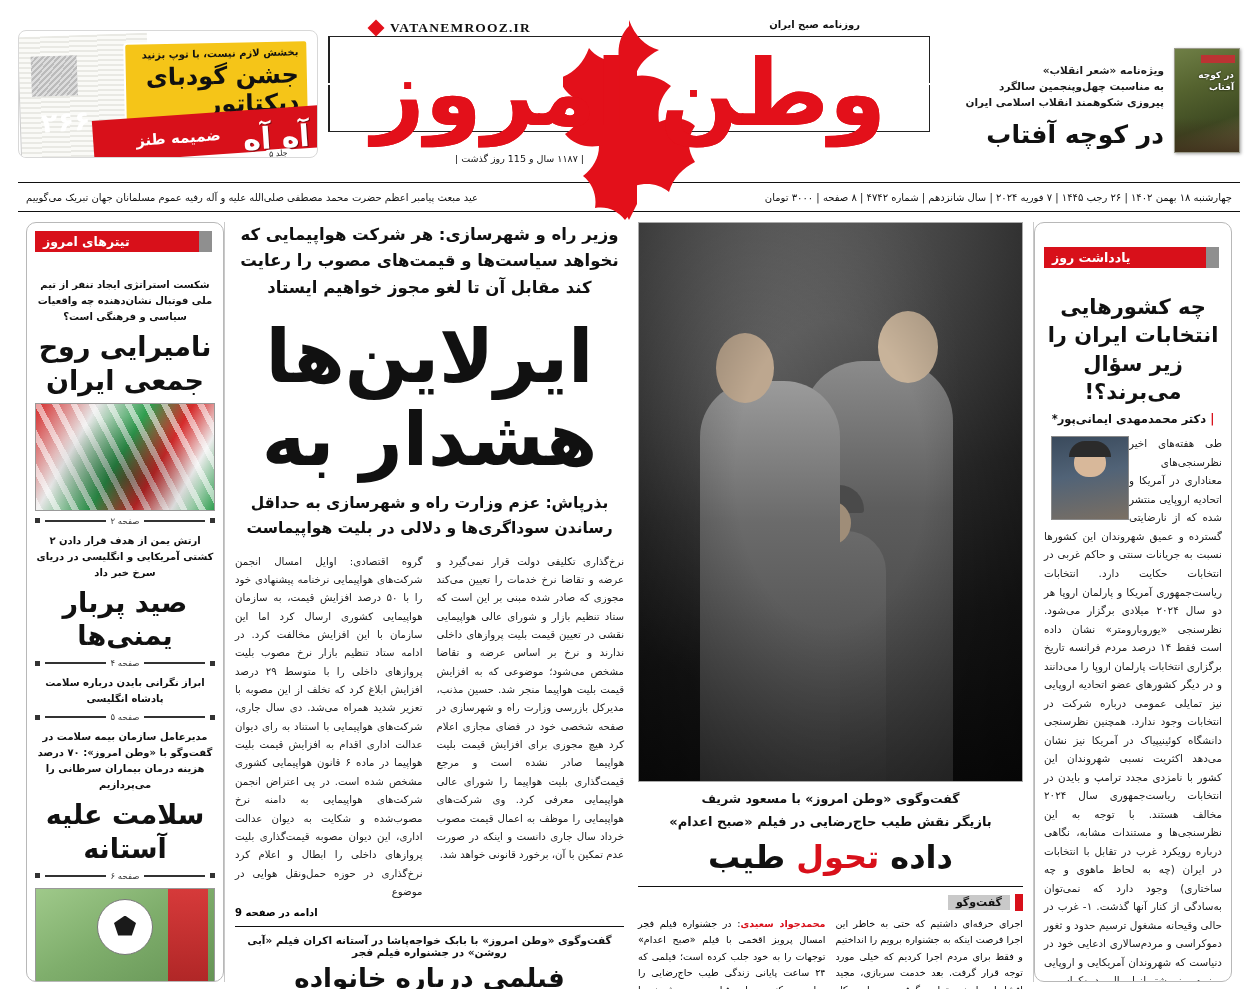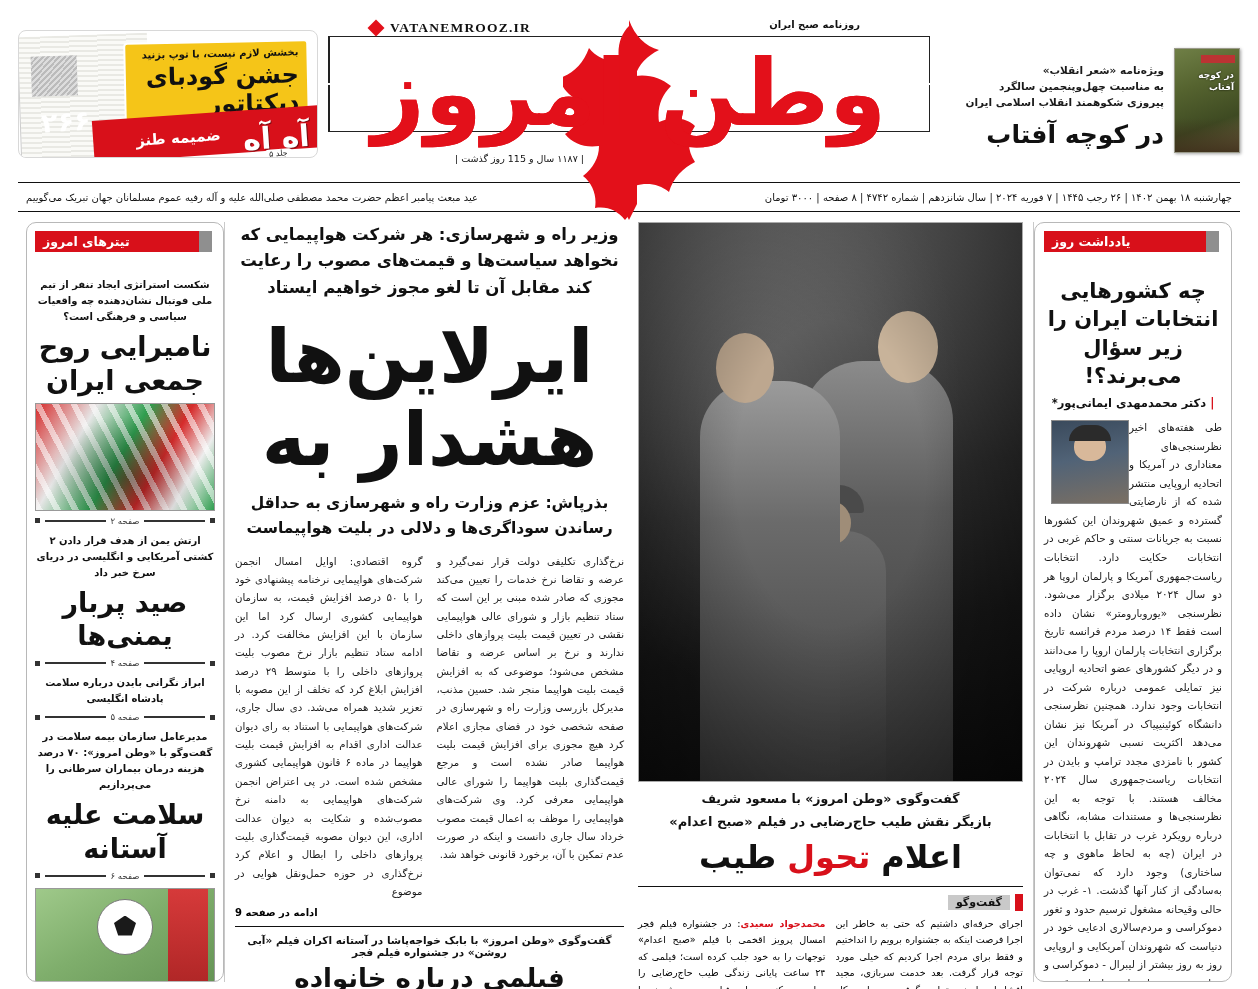--- a/index.html
+++ b/index.html
@@ -265,21 +265,21 @@
     display: flex; align-items: stretch; height: 21px; margin-bottom: 25px;
   }
   .sec-head .bar { background: #d8101a; flex: 1; display:flex; align-items:center; justify-content:flex-end; padding-left:8px;}
   .sec-head .bar span { color:#fff; font-size: 12.5px; font-weight: bold; }
   .sec-head .tab { width: 13px; background: #8f8f8f; margin-right: 3px; }
 
   
   .card {
     border: 1px solid #b8b8b8;
     border-radius: 10px;
-    padding: 8px 9px 6px;
+    padding: 24px 9px 6px;
     height: 100%;
     overflow: hidden;
   }
   .note-title {
     font-size: 21px; font-weight: bold; color: #111; line-height: 1.35;
     text-align: center; margin-bottom: 6px;
   }
   .note-author {
     text-align: center; font-size: 11.5px; font-weight: bold; color: #111;
     margin-bottom: 8px;
@@ -505,21 +505,21 @@
           <div class="lp-figB"></div>
           <div class="lp-head a"></div>
           <div class="lp-head b"></div>
           <div class="lp-vign"></div>
         </div>
 
         <div class="photo-caption-box">
           <div class="pc-kicker">گفت‌وگوی «وطن امروز» با مسعود شریف</div>
           <div class="pc-sub">بازیگر نقش طیب حاج‌رضایی در فیلم «صبح اعدام»</div>
           <div class="pc-title">
-            <span>اعلام</span>
+            <span>داده</span>
             <span class="hl">تحول</span>
             <span>طیب</span>
           </div>
         </div>
 
         <div class="mini-interview">
           <div class="mi-head">
             <div class="mi-redbar"></div>
             <div class="mi-chip">گفت‌وگو</div>
           </div>

